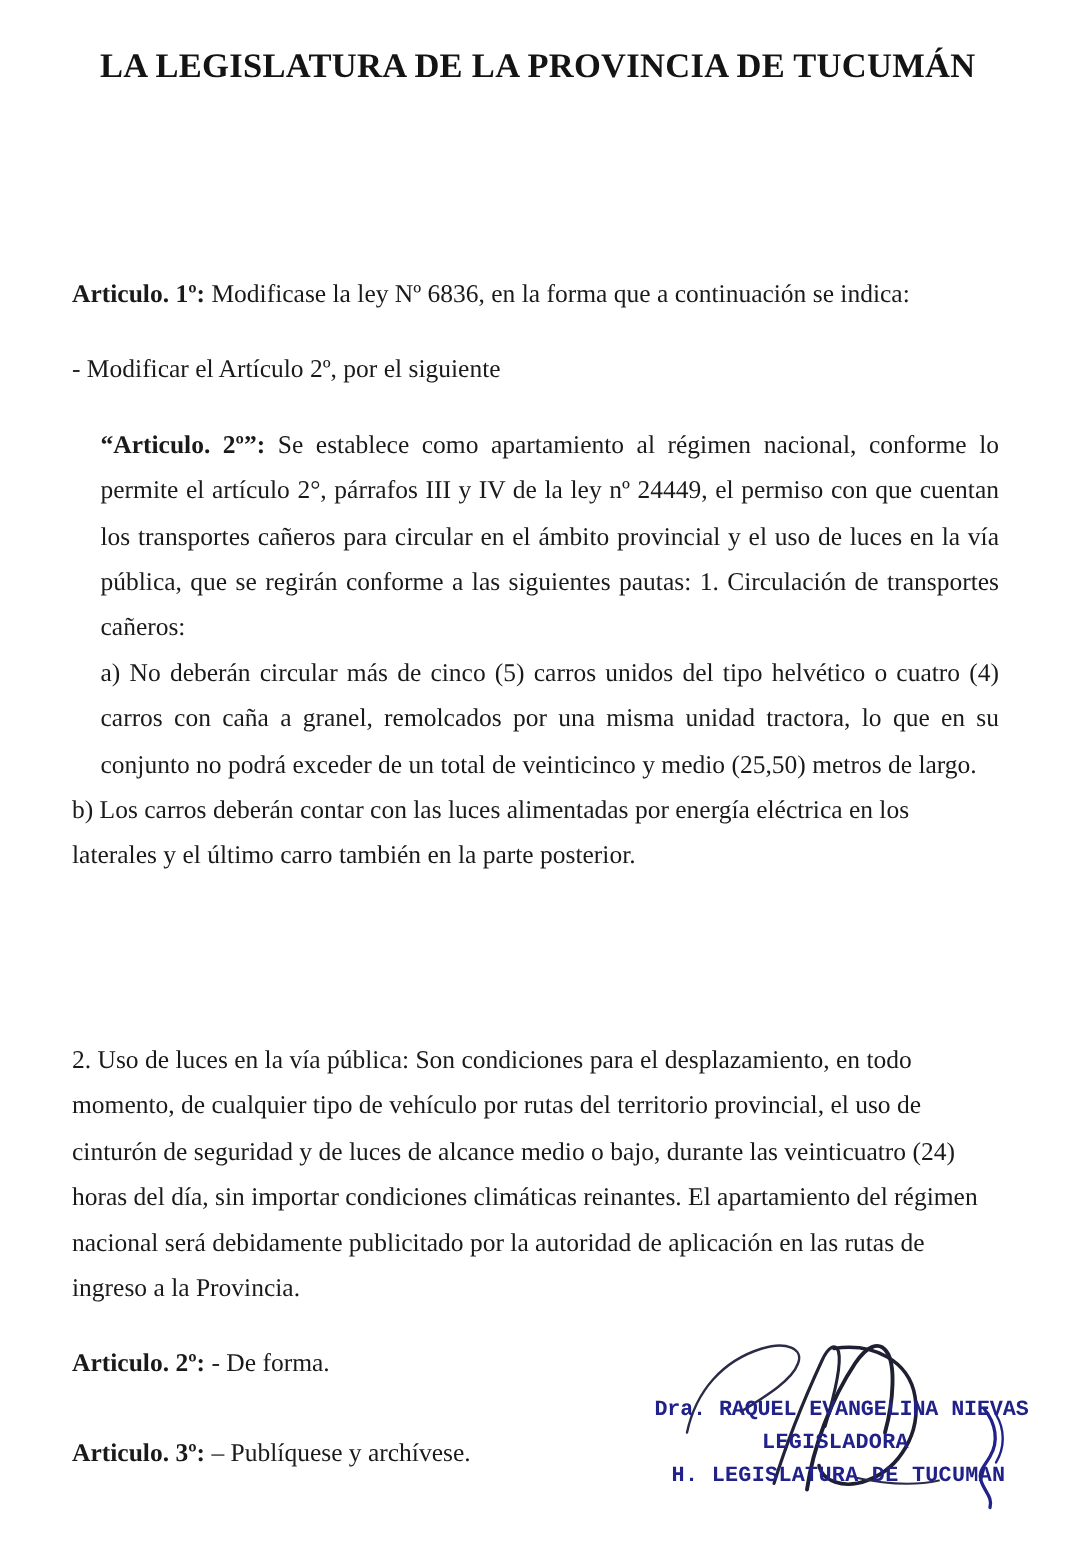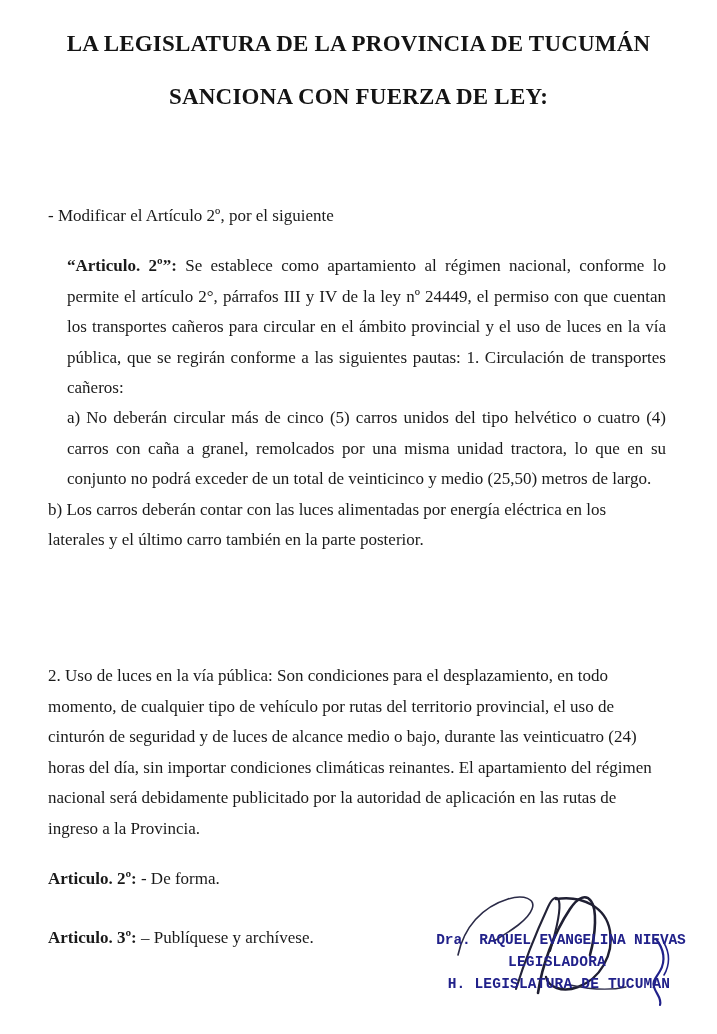--- a/index.html
+++ b/index.html
@@ -123,24 +123,26 @@
     left: -6px;
   }
 </style>
 </head>
 <body>
 
 <div id="page">
 
   <div id="title-main" class="heading">LA LEGISLATURA DE LA PROVINCIA DE TUCUMÁN</div>
 
-  <div id="title-sub" class="heading">SANCIONA CON FUERZA DE LEY:</div>
 
   <div id="body-col">
 
+    <p class="para left">
+      <span class="b">Articulo. 1º:</span><span> Modificase la ley Nº 6836, en la forma que a continuación se indica:</span>
+    </p>
 
     <div class="gap-md"></div>
 
     <p class="para left">- Modificar el Artículo 2º, por el siguiente</p>
 
     <div class="gap-md"></div>
 
     <p class="para justify">
       <span class="b">“</span><span class="b">Articulo. 2º</span><span class="b">”:</span><span> Se establece como apartamiento al régimen nacional, conforme lo permite el artículo 2°, párrafos III y IV de la ley nº 24449, el permiso con que cuentan los transportes cañeros para circular en el ámbito provincial y el uso de luces en la vía pública, que se regirán conforme a las siguientes pautas: 1. Circulación de transportes cañeros:</span>
     </p>

